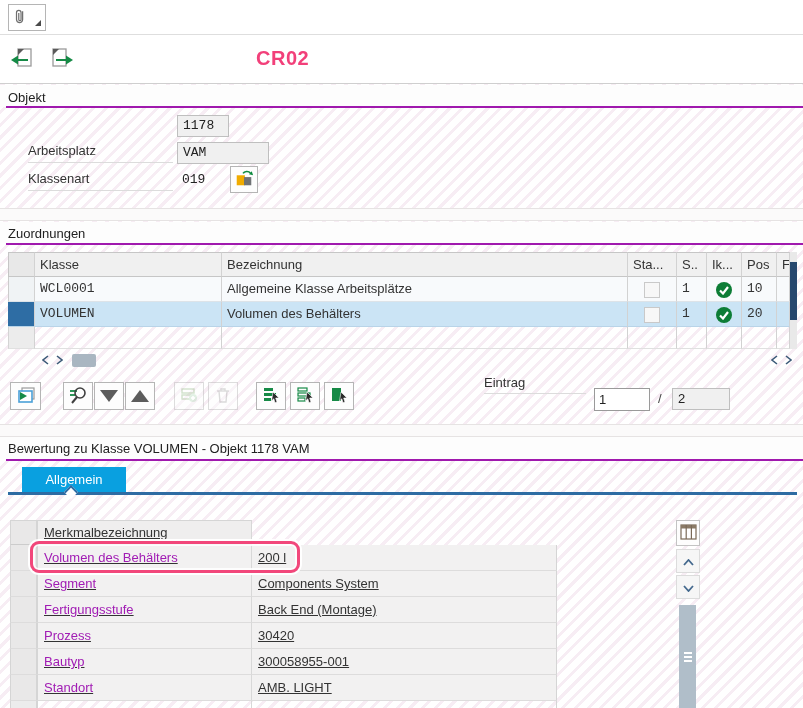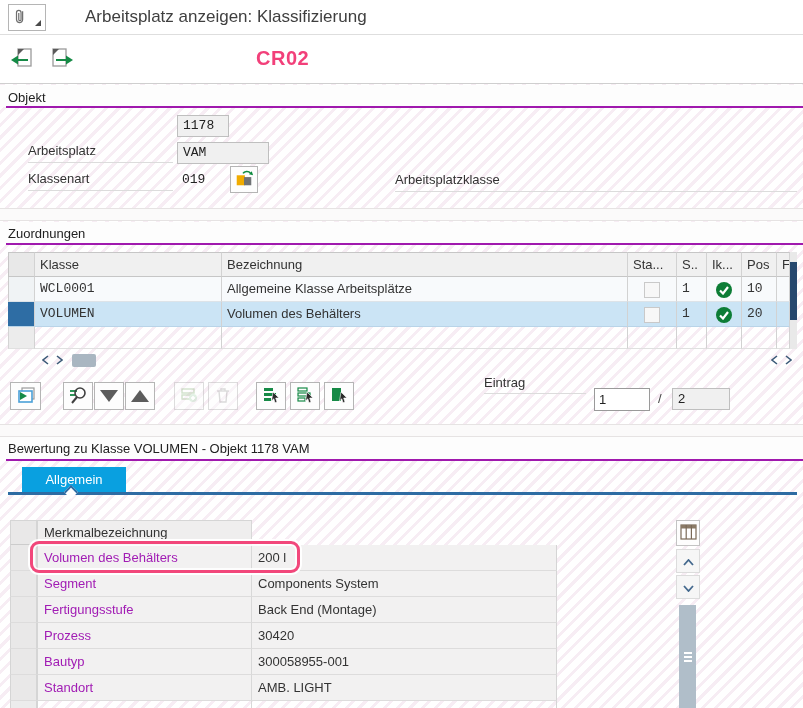--- a/index.html
+++ b/index.html
@@ -49,21 +49,21 @@
   .sb-thumb{background:#a9b6c1;border-radius:2px;}
   .vtrack{background:#e9e9e9;}
   .vthumb{background:#26486e;}
   
   .eintrag-input{border:1px solid #9a9a9a;background:#fff;height:23px;width:56px;box-sizing:border-box;padding:0 4px;font-family:"Liberation Sans",sans-serif;font-size:13px;color:#222;}
   
   .tab-active{background:#09a0e0;color:#fff;display:flex;align-items:center;justify-content:center;cursor:pointer;}
   .tabline{background:#2e6ca3;}
   .tabnotch{width:10px;height:10px;background:#fff;border-left:2px solid #2e6ca3;border-top:2px solid #2e6ca3;transform:rotate(45deg);}
   
-  .crow{display:flex;}
+  .crow{display:flex;text-decoration:underline;}
   .cc{box-sizing:border-box;height:26px;padding:5px 6px 0 6px;overflow:hidden;white-space:nowrap;border-bottom:1px solid #dddcdc;}
   .chead .cc{background:#efeeee;border-top:1px solid #d5d5d5;border-bottom:1px solid #cccccc;color:#333;height:25px;padding-top:4px;}
   .cbody .cc{background:#f2f1f1;}
   .c-sel{width:27px;background:#e9e8e8!important;border-right:1px solid #d5d5d5;}
   .c-name{width:215px;border-right:1px solid #d8d8d8;border-left:1px solid #d5d5d5;}
   .c-wert{width:305px;border-right:1px solid #d5d5d5;}
   .charlink{color:#a11cb4;cursor:pointer;}
   .annot-box{border:3px solid #f2477b;border-radius:9px;box-shadow:0 0 0 2px rgba(255,255,255,.95),inset 0 0 0 2px rgba(255,255,255,.85);}
   .chevbtn{background:#f6f6f6;border:1px solid #dcdcdc;display:flex;align-items:center;justify-content:center;cursor:pointer;}
   .grip{width:8px;height:10px;display:flex;flex-direction:column;justify-content:space-between;}
@@ -76,21 +76,20 @@
 
   <div class="abs titlebar">
     <div class="abs svc-btn">
       <span class="clip">
         <svg width="14" height="19" viewBox="0 0 16 20">
             <path d="M11 4 v9.5 a3.5 3.5 0 0 1 -7 0 V5.5 a2.6 2.6 0 0 1 5.2 0 v8 a1.3 1.3 0 0 1 -2.6 0 V6" fill="none" stroke="#6f6f6f" stroke-width="1.4"></path>
           </svg>
       </span>
       <span class="svc-caret"></span>
     </div>
-    <div class="abs page-title">Arbeitsplatz anzeigen: Klassifizierung</div>
   </div>
 
   <div class="abs appbar"></div>
   <div class="abs nav-btn" style="left:8px;">
     <span>
       <svg width="26" height="24" viewBox="0 0 26 24">
         <rect x="8" y="3" width="13" height="17" fill="#fff" stroke="#9a9a9a" stroke-width="1.3"></rect>
         <polygon points="8,3 14,3 8,9" fill="#5a5a5a"></polygon>
         <line x1="18" y1="14" x2="4" y2="14" stroke="#168a46" stroke-width="2"></line>
         <polygon points="1,14 8,9.5 8,18.5" fill="#168a46"></polygon>
@@ -123,21 +122,20 @@
   <div class="abs icon-btn" style="left:230px;top:166px;width:28px;height:27px;">
     <span>
       <svg width="20" height="20" viewBox="0 0 22 22">
         <rect x="3" y="8" width="9" height="11" fill="#f0ab00"></rect>
         <rect x="11" y="10" width="8" height="9" fill="#6f7275"></rect>
         <path d="M10 6 a4.5 3.5 0 0 1 8 -0.5" stroke="#0c8a3e" fill="none" stroke-width="1.8"></path>
         <polygon points="19.5,3.5 21,8 16.5,7" fill="#0c8a3e"></polygon>
       </svg>
     </span>
   </div>
-  <div class="abs" style="left:395px;top:172px;width:402px;height:20px;border-bottom:1px solid #dcdcdc;">Arbeitsplatzklasse</div>
 
   <div class="abs band" style="top:208px;height:13px;"></div>
 
   <div class="abs ttlband" style="top:222px;height:21px;"></div>
   <div class="abs sec-title" style="top:226px;">Zuordnungen</div>
   <div class="abs rule" style="top:243px;"></div>
 
   <div class="abs" style="left:8px;top:252px;width:782px;">
 
     <div class="zrow zhead">

